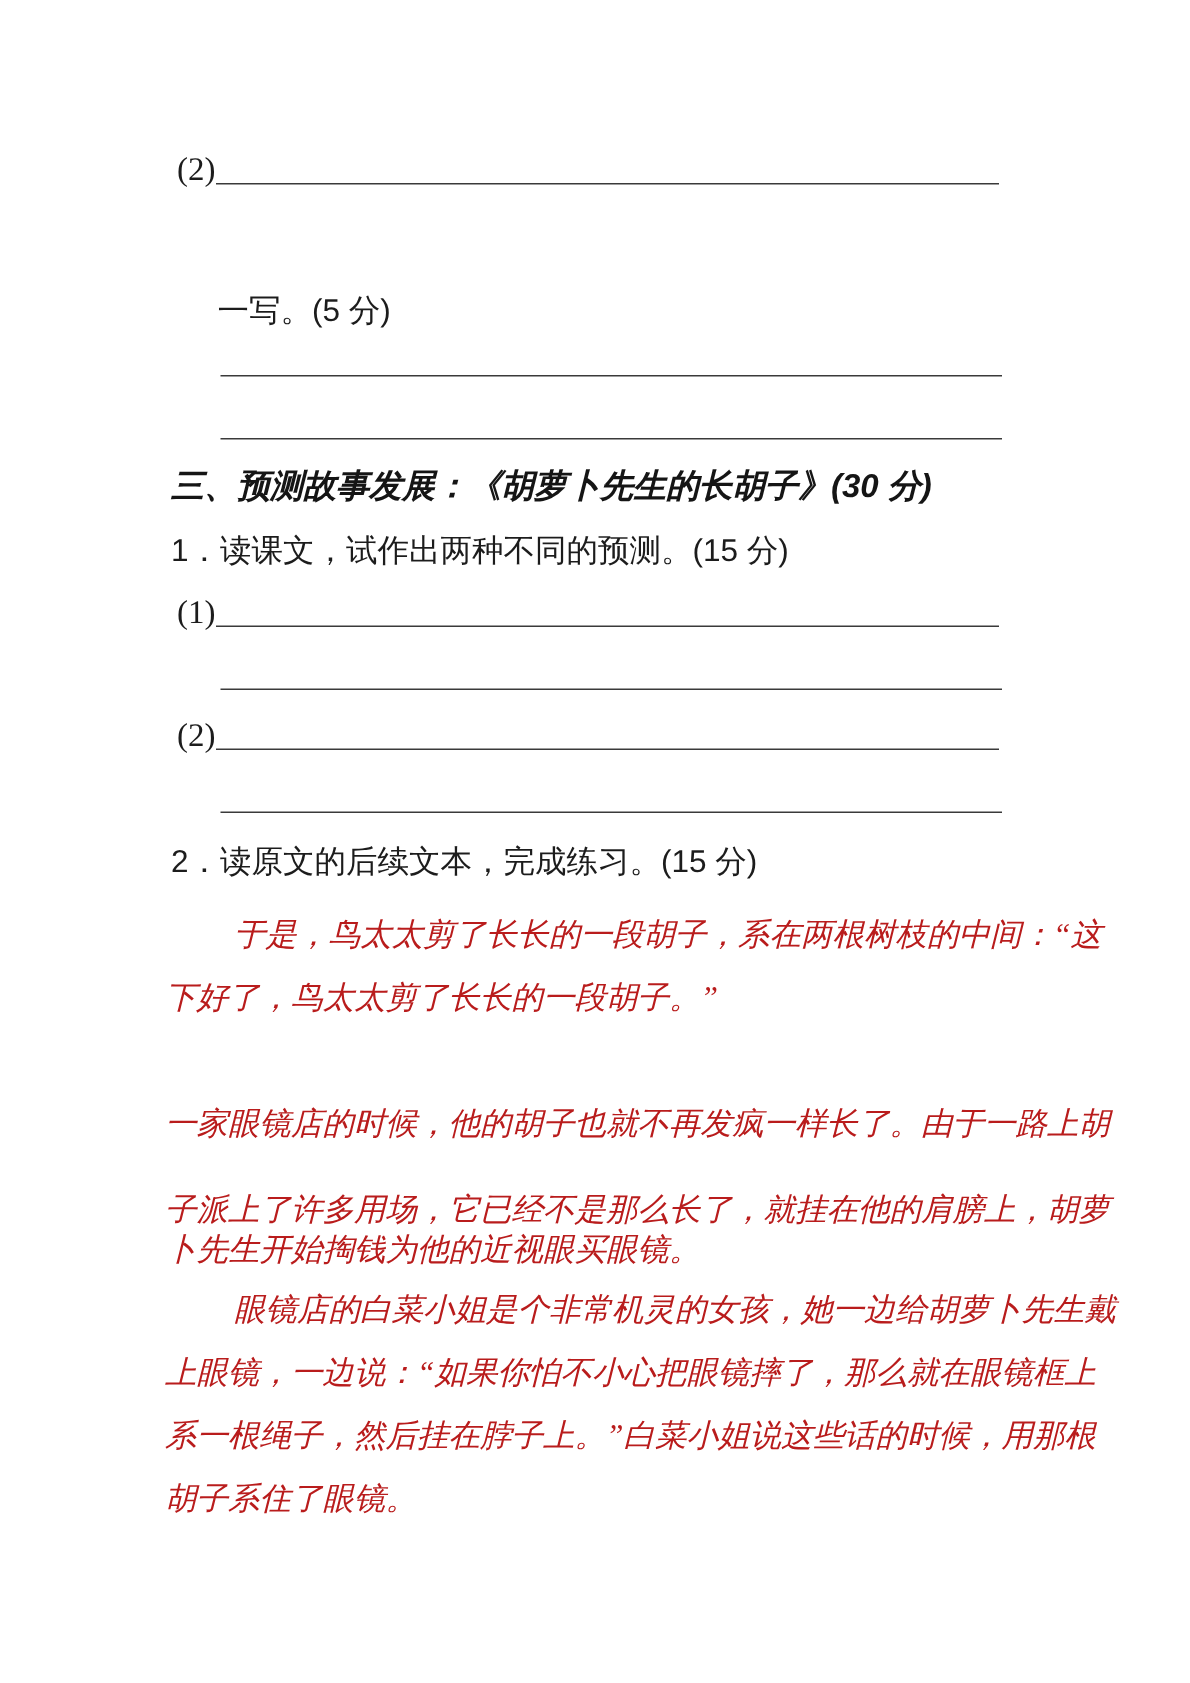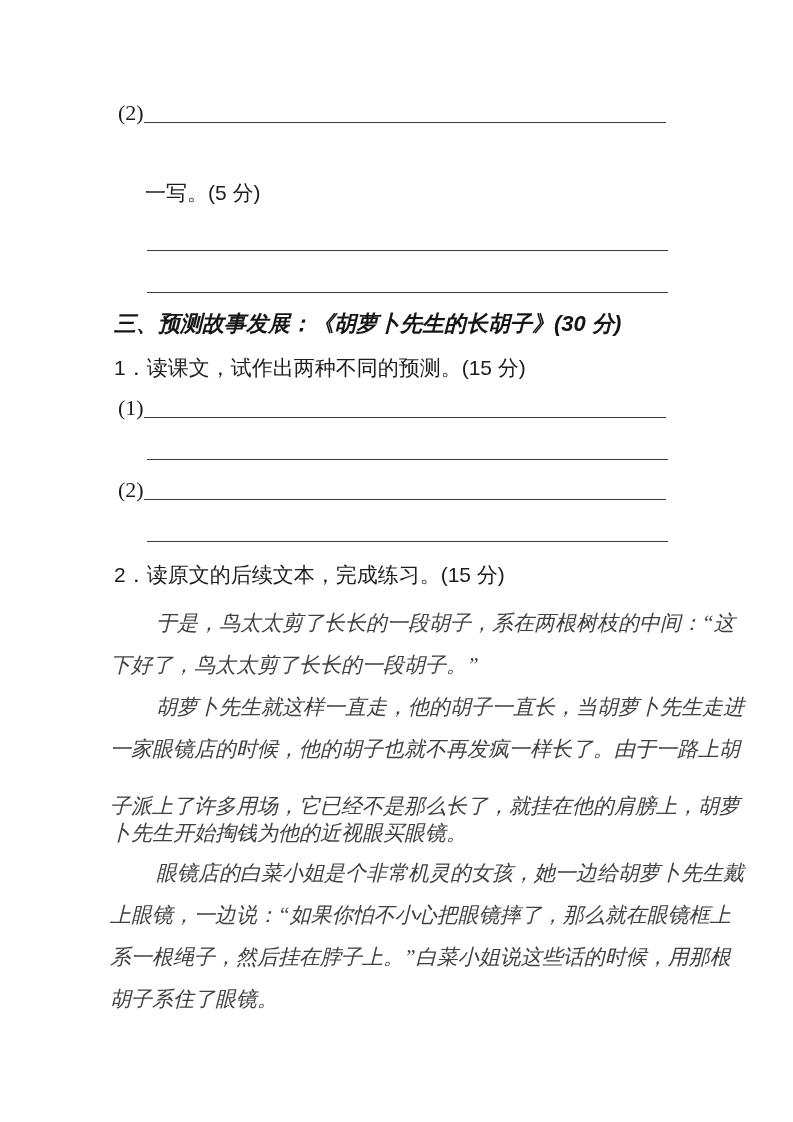--- a/index.html
+++ b/index.html
@@ -39,21 +39,21 @@
     font-family: "Liberation Serif", serif;
     font-size: 22px;
     color: #1c1c1c;
   }
   
   .kai {
     font-family: "Liberation Serif", serif;
     font-style: italic;
     font-size: 21px;
     line-height: 1.25;
-    color: #404040;
+    color: #b91c1c;
   }
   
   .answer-row {
     position: absolute;
     display: flex;
     align-items: flex-end;
   }
   .answer-row .rule {
     flex: 1;
     border-bottom: 1.4px solid #3a3a3a;
@@ -70,21 +70,21 @@
 </head>
 <body>
 
 <div class="page">
 
   <div class="answer-row" style="left:118px; top:99px; width:548px; height:27px;">
     <span class="ans-label">(2)</span>
     <span class="rule"></span>
   </div>
 
-  <div class="row q-text" style="left:145px; top:180px;">一写。(5 分)</div>
+  <div class="row q-text" style="left:145px; top:195px;">一写。(5 分)</div>
 
   <div class="blank-rule" style="left:147px; top:250px; width:521px;"></div>
   <div class="blank-rule" style="left:147px; top:292px; width:521px;"></div>
 
   <div class="row heading" style="left:114px; top:309px;">三、预测故事发展：《胡萝卜先生的长胡子》(30 分)</div>
 
   <div class="row q-text" style="left:114px; top:355px;">1．读课文，试作出两种不同的预测。(15 分)</div>
 
   <div class="answer-row" style="left:118px; top:394px; width:548px; height:27px;">
     <span class="ans-label">(1)</span>
@@ -96,21 +96,20 @@
     <span class="ans-label">(2)</span>
     <span class="rule"></span>
   </div>
   <div class="blank-rule" style="left:147px; top:541px; width:521px;"></div>
 
   <div class="row q-text" style="left:114px; top:562px;">2．读原文的后续文本，完成练习。(15 分)</div>
 
   <div class="row kai" style="left:156px; top:610px;">于是，鸟太太剪了长长的一段胡子，系在两根树枝的中间：“这</div>
   <div class="row kai" style="left:110px; top:652px;">下好了，鸟太太剪了长长的一段胡子。”</div>
 
-  <div class="row kai" style="left:156px; top:694px;">胡萝卜先生就这样一直走，他的胡子一直长，当胡萝卜先生走进</div>
   <div class="row kai" style="left:110px; top:736px;">一家眼镜店的时候，他的胡子也就不再发疯一样长了。由于一路上胡</div>
   <div class="row kai" style="left:110px; top:778px;margin-top:15px;">子派上了许多用场，它已经不是那么长了，就挂在他的肩膀上，胡萝</div>
   <div class="row kai" style="left:110px; top:820px;">卜先生开始掏钱为他的近视眼买眼镜。</div>
 
   <div class="row kai" style="left:156px; top:860px;">眼镜店的白菜小姐是个非常机灵的女孩，她一边给胡萝卜先生戴</div>
   <div class="row kai" style="left:110px; top:902px;font-style:italic;">上眼镜，一边说：“如果你怕不小心把眼镜摔了，那么就在眼镜框上</div>
   <div class="row kai" style="left:110px; top:944px;">系一根绳子，然后挂在脖子上。”白菜小姐说这些话的时候，用那根</div>
   <div class="row kai" style="left:110px; top:986px;">胡子系住了眼镜。</div>
 
 </div>

